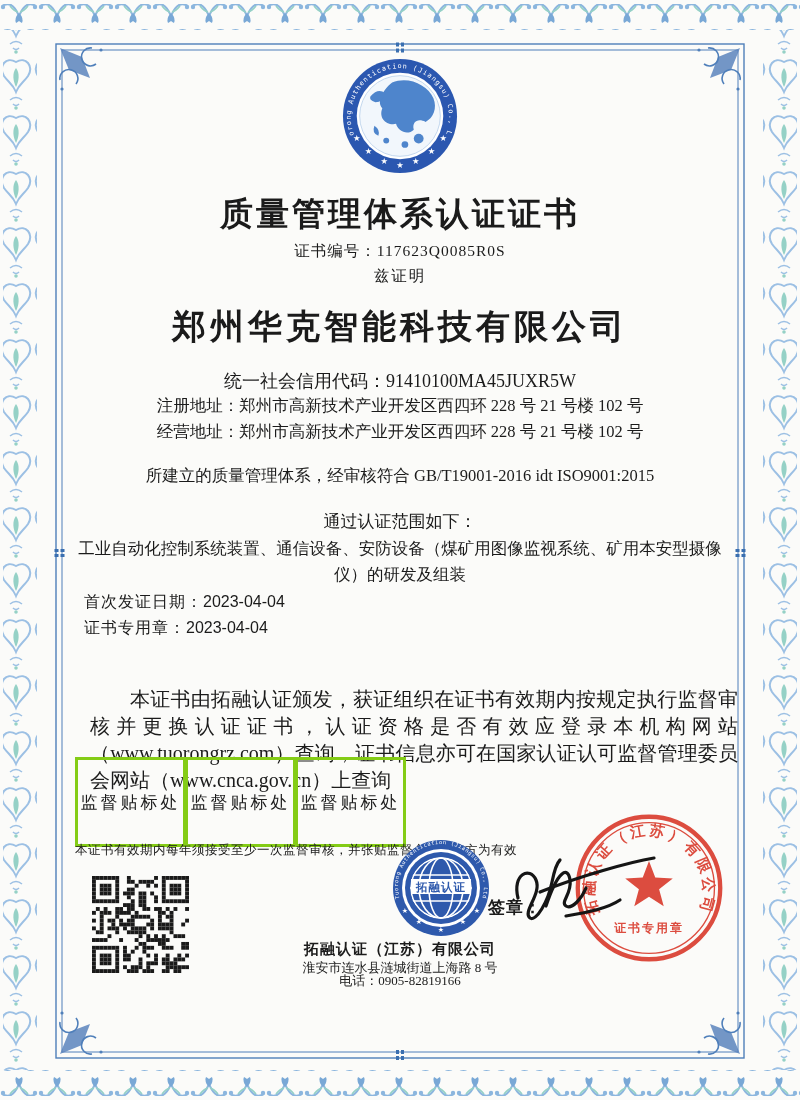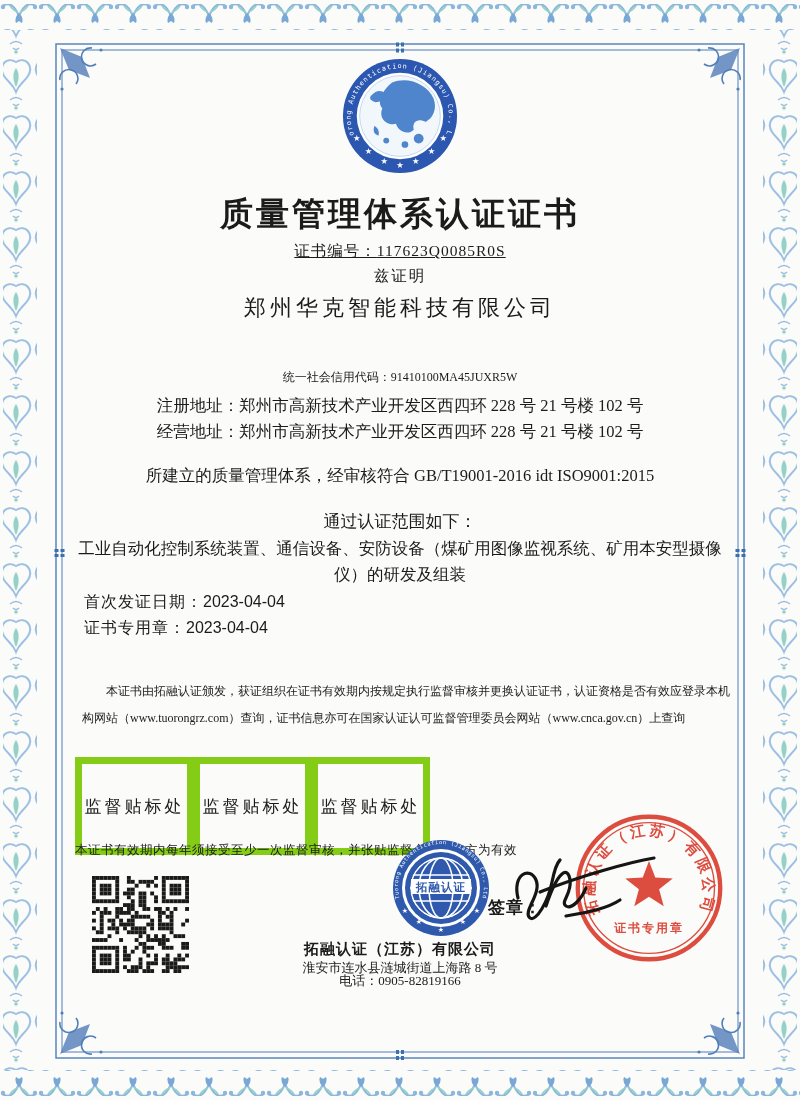--- a/index.html
+++ b/index.html
@@ -5,36 +5,36 @@
   html,body{margin:0;padding:0;background:#e8e8e8;}
   .page{position:relative;width:800px;height:1100px;background:#fbfbf9;
         font-family:"Liberation Serif","DejaVu Serif",serif;color:#1b1b1b;overflow:hidden;margin:0 auto;}
   .abs{position:absolute;}
   .ctr{left:0;right:0;text-align:center;}
   .border-svg{position:absolute;left:0;top:0;z-index:0;}
   .content{position:absolute;inset:0;z-index:1;}
 
   .top-logo{top:57px;left:341px;width:118px;height:118px;}
   .title{top:184px;font-size:33px;font-weight:bold;letter-spacing:3px;margin:8px;}
-  .cert-no{top:241px;font-size:15.5px;letter-spacing:1px;text-decoration:underline;}
+  .cert-no{top:241px;font-size:15.5px;letter-spacing:1px;}
   .hereby{top:266px;font-size:15.5px;letter-spacing:2px;}
-  .company{top:288px;font-size:22px;font-weight:normal;letter-spacing:4px;margin:5px;}
-  .credit{top:369px;font-size:12px;}
+  .company{top:288px;font-size:34px;font-weight:bold;letter-spacing:4px;margin:16px;}
+  .credit{top:369px;font-size:18px;}
   .addr1{top:395px;font-size:16.5px;}
   .addr2{top:421px;font-size:16.5px;}
   .standard{top:465px;font-size:16.5px;}
   .scope-intro{top:510px;font-size:17px;}
   .scope{top:536px;left:66px;width:668px;text-align:center;font-size:16.5px;line-height:26px;}
   .dates{top:589px;left:84px;font-family:"Liberation Sans","DejaVu Sans",sans-serif;
          font-size:16px;line-height:26px;font-weight:500;}
   .dates .lbl{letter-spacing:1px;}
-  .paragraph{top:674px;left:78px;width:648px;font-size:12px;line-height:27px;
-             text-align:justify;text-indent:2em;margin:4px;}
+  .paragraph{top:674px;left:78px;width:648px;font-size:20px;line-height:27px;
+             text-align:justify;text-indent:2em;margin:12px;}
   .sticker-table{top:757px;left:75px;display:flex;}
-  .sticker-cell{width:105px;height:84px;border:7px solid #84cc16;margin-left:-1px;
+  .sticker-cell{width:105px;height:84px;border:3px solid #84cc16;margin-left:-1px;
                 display:flex;align-items:center;justify-content:center;
                 font-size:17px;letter-spacing:3px;}
   .sticker-cell:first-child{margin-left:0;}
   .supervision-note{top:842px;left:75px;font-size:12.5px;letter-spacing:.5px;}
   .qr{top:876px;left:92px;width:97px;height:97px;}
   .badge{top:838px;left:391px;width:100px;height:100px;}
   .sign-label{top:896px;left:488px;font-family:"Liberation Sans","DejaVu Sans",sans-serif;
               font-size:17px;font-weight:bold;letter-spacing:1px;}
   .stamp{top:811px;left:572px;width:154px;height:154px;opacity:.9;}
   .signature{top:836px;left:510px;width:152px;height:106px;z-index:3;}

